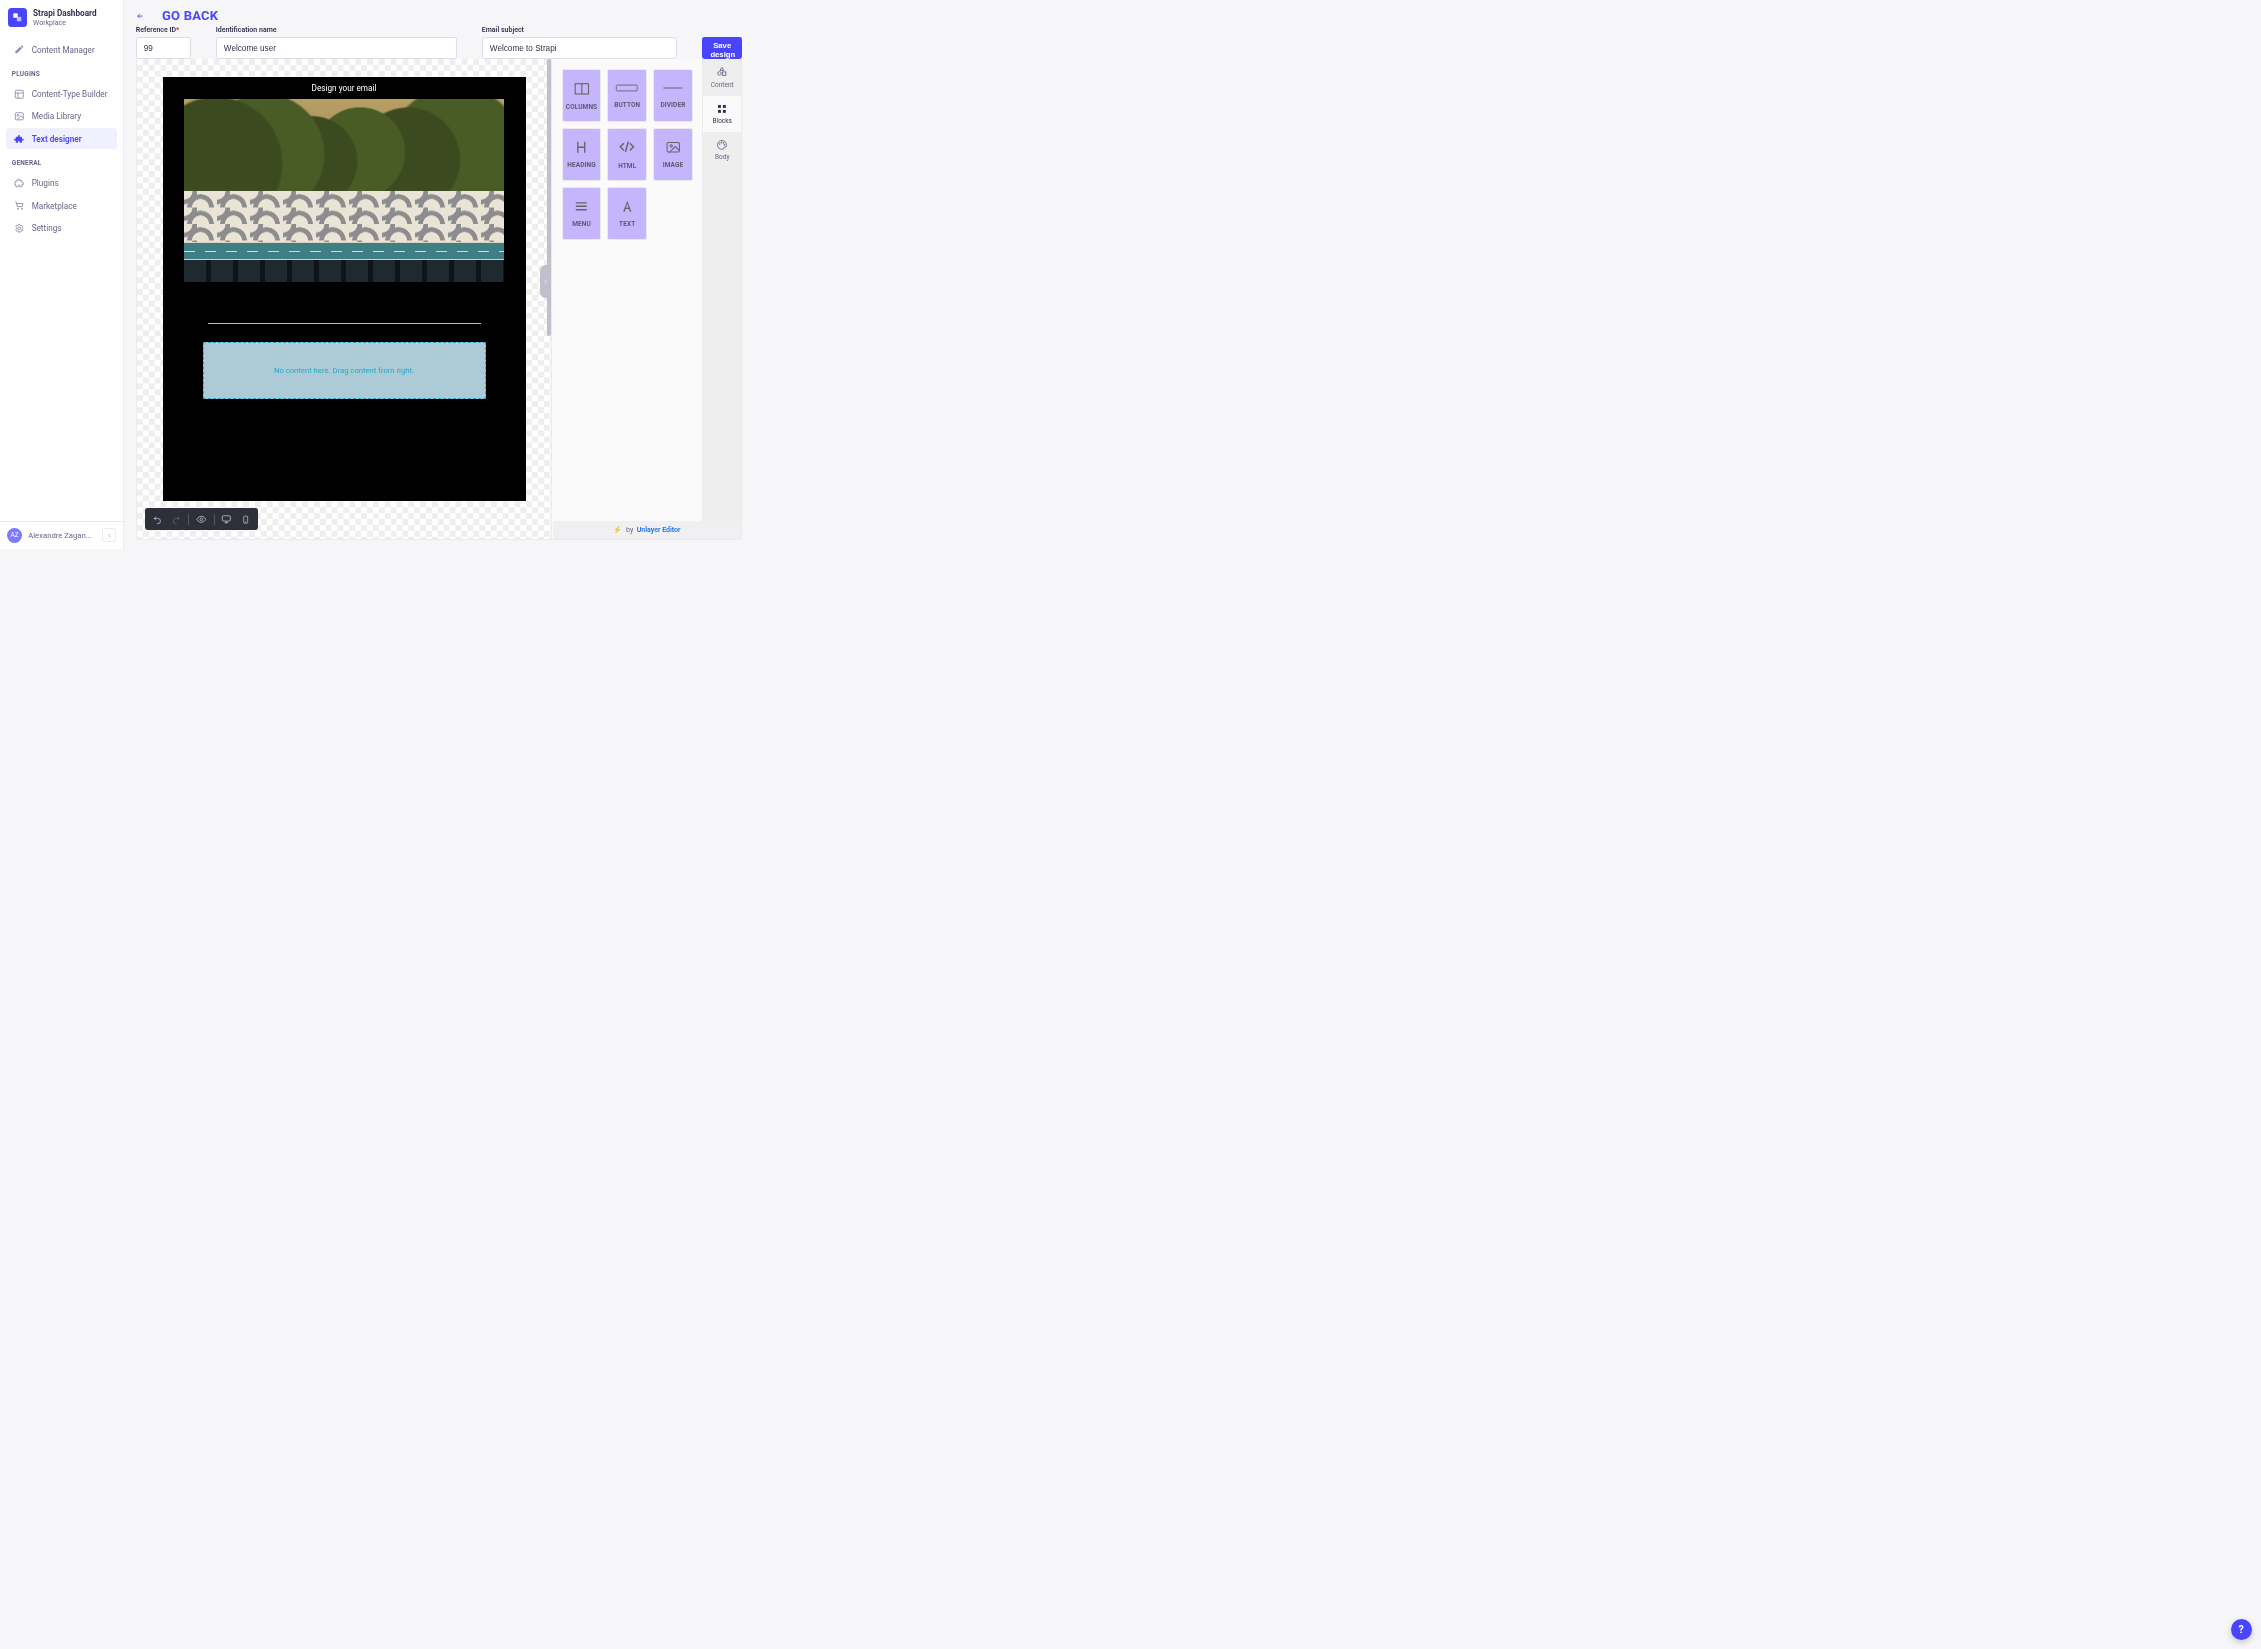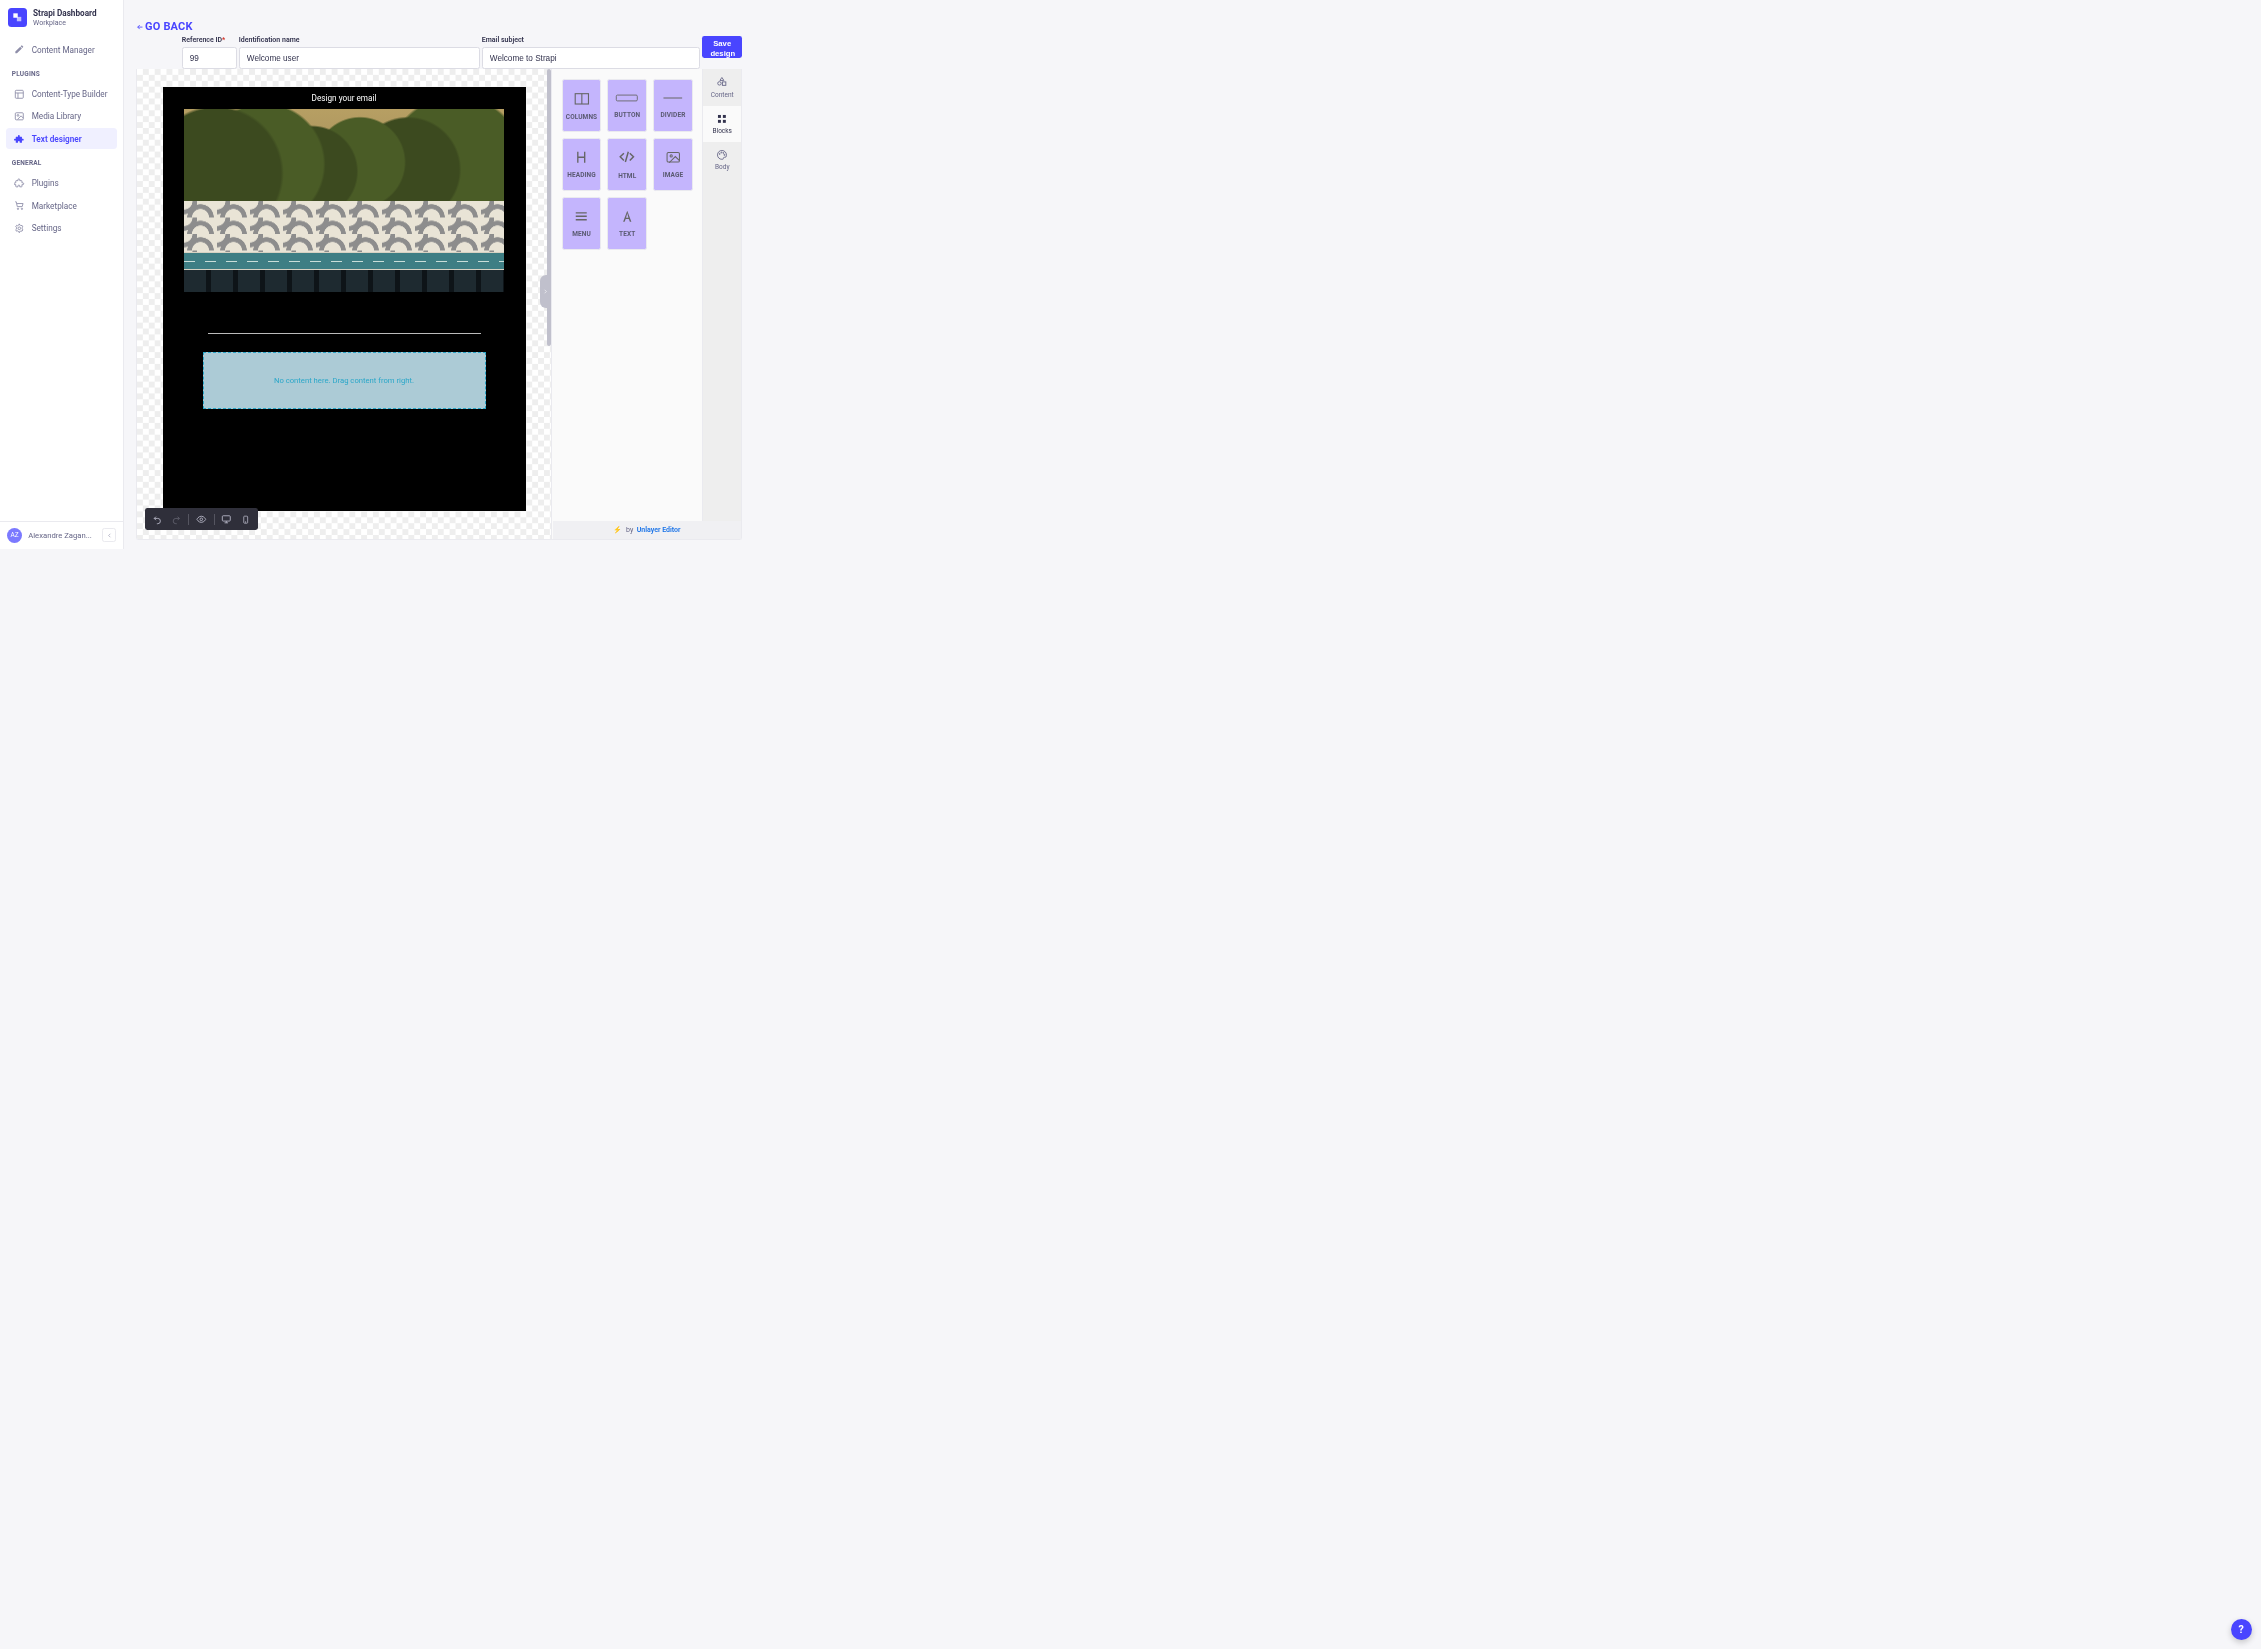--- a/index.html
+++ b/index.html
@@ -20,23 +20,23 @@
   .sb-item .icon { width:10.6px; height:10.6px; display:flex; align-items:center; justify-content:center; color:#8e8ea9; }
   .sb-item.active .icon { color:#4945ff; }
   .sb-footer { border-top:0.6px solid #eaeaef; padding:5.9px 7px; display:flex; align-items:center; gap:5.9px; }
   .avatar { width:15.3px; height:15.3px; border-radius:50%; background:#7b79ff; color:#fff; font-size:6.5px; font-weight:400; display:flex; align-items:center; justify-content:center; }
   .user-name { font-size:7.7px; color:#666687; flex:1; white-space:nowrap; overflow:hidden; text-overflow:ellipsis; }
   .collapse-btn { width:14px; height:14px; border:0.6px solid #eaeaef; border-radius:2.4px; display:flex; align-items:center; justify-content:center; color:#8e8ea9; cursor:pointer; }
 
   
   .main { flex:1; display:flex; flex-direction:column; overflow:hidden; }
   .topbar { padding:8.2px 11.8px 0 11.8px; }
-  .goback { display:flex; align-items:center; gap:1px; color:#4945ff; font-weight:700; font-size:11px; letter-spacing:0.2px; cursor:pointer;margin-top:12px; }
+  .goback { display:flex; align-items:center; gap:18px; color:#4945ff; font-weight:700; font-size:13px; letter-spacing:0.2px; cursor:pointer; }
   .goback svg{width:8.2px;height:8.2px;}
-  .form-row { display:flex; gap:2px; align-items:flex-start; margin-top:2.4px;margin-left:46px; }
+  .form-row { display:flex; gap:25px; align-items:flex-end; margin-top:2.4px; }
   .field { display:flex; flex-direction:column; gap:3.5px; }
   .field label { font-size:7px; font-weight:600; color:#32324d; }
   .req { color:#d02b20; }
   .input { height:22.4px; border:0.6px solid #dcdce4; border-radius:2.4px; background:#fff; padding:0 7px; font-size:8.2px; color:#32324d; outline:none; }
   .field.ref { width:55px; }
   .field.ident { width:241px; }
   .field.subject { flex:1; }
   .save-btn { background:#4945ff; color:#fff; border:none; border-radius:2.4px; padding:3.5px 8.2px; font-weight:700; font-size:7.7px; cursor:pointer; text-align:center; white-space:normal; width:40px; line-height:1.25; height:22.4px;}
   .tabs { display:flex; margin-top:9.4px; padding:0 11.8px; }
   .tabs-wrap{display:flex;width:100%; box-shadow: inset 0 -0.6px 0 #eaeaef;}

